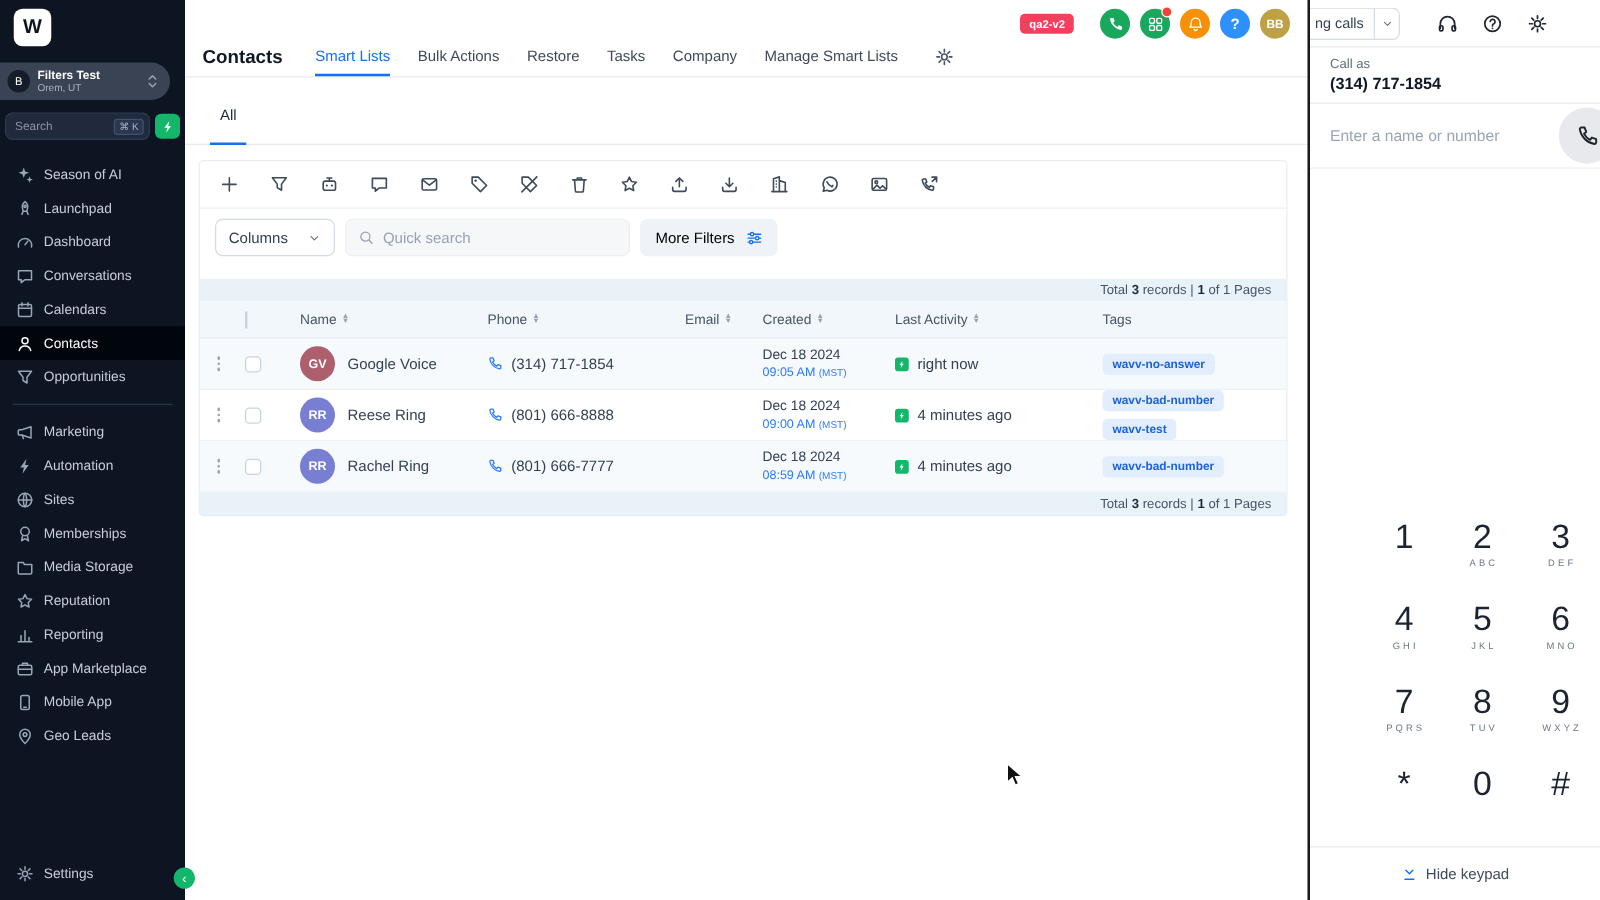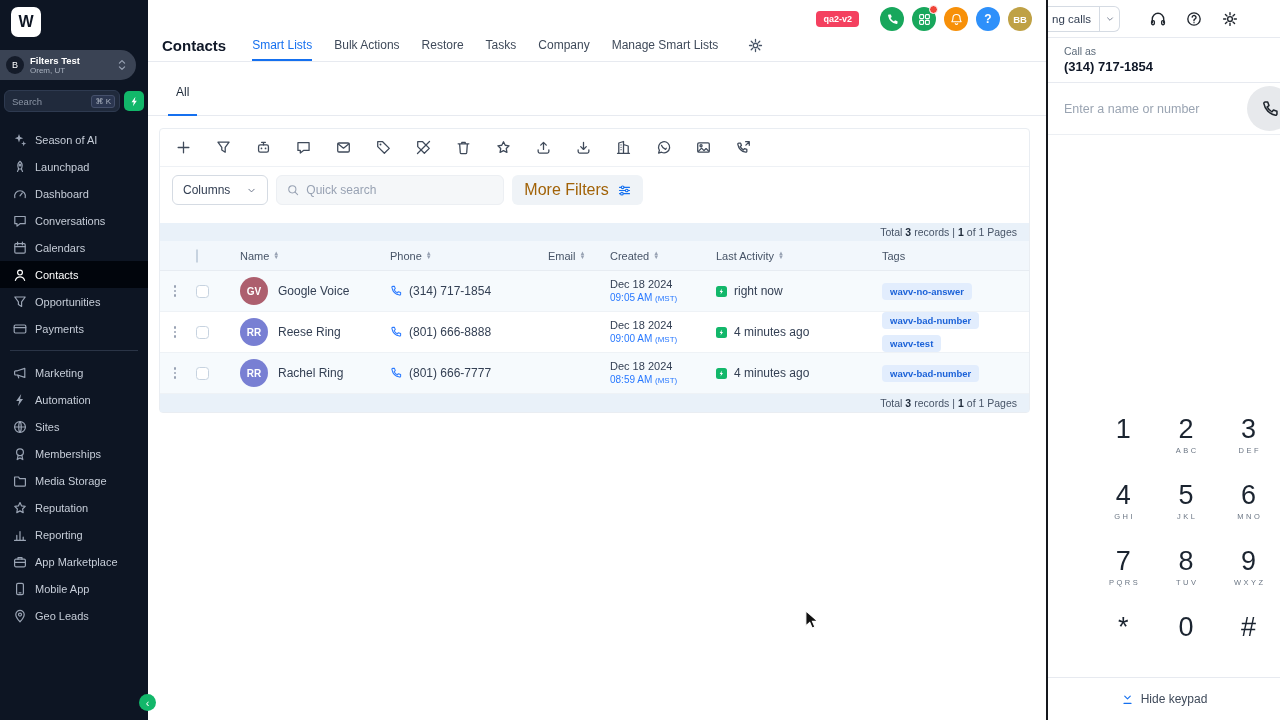--- a/index.html
+++ b/index.html
@@ -62,21 +62,21 @@
 
   .filters { display:flex; align-items:center; gap:8px; padding:8px 12px 10px; }
   .columns-select { height:30px; border:1px solid #d5dbe3; border-radius:6px; background:#fff; display:flex; align-items:center; gap:16px; padding:0 10px; font-size:12px; color:#344054; cursor:pointer; }
   .columns-select .i { width:11px; height:11px; color:#667085; }
   .columns-select .i svg { width:11px; height:11px; }
   .qsearch { width:228px; height:30px; background:#f5f7f9; border:1px solid #eceff3; border-radius:6px; display:flex; align-items:center; gap:7px; padding:0 10px; color:#98a2b3; }
   .qsearch .i { width:12px; height:12px; color:#98a2b3; }
   .qsearch .i svg { width:12px; height:12px; }
   .qsearch input { border:none; outline:none; background:transparent; font-size:12px; color:#344054; width:100%; font-family:inherit; }
   .qsearch input::placeholder { color:#98a2b3; }
-  .more-filters { height:30px; background:#eff3f7; border:none; border-radius:6px; display:flex; align-items:center; gap:9px; padding:0 12px; font-size:16px; color:#a16207; cursor:pointer; }
+  .more-filters { height:30px; background:#eff3f7; border:none; border-radius:6px; display:flex; align-items:center; gap:9px; padding:0 12px; font-size:12px; color:#000000; cursor:pointer; }
   .more-filters .i { width:13px; height:13px; color:var(--accent-blue,#1570ef); }
   .more-filters .i svg { width:13px; height:13px; }
 
   .records-bar { height:18px; background:#e9f1f9; display:flex; align-items:center; justify-content:flex-end; gap:3px; padding:0 12px; font-size:10.5px; color:#475467; }
   .records-bar b { color:#1d2939; }
   .records-bar.top { margin-top:8px; }
 
   .tgrid { display:grid; grid-template-columns:30px 38px 150px 158px 62px 106px 166px 1fr; align-items:center; }
   .thead { height:30px; background:#f2f7fc; border-bottom:1px solid #e7ecf2; font-size:11px; color:#475467; }
   .th { display:flex; align-items:center; gap:4px; padding-left:12px; }
@@ -219,29 +219,20 @@
           <span>Contacts</span>
         </div>
         <div class="sb-item">
           <span class="i">
             <svg viewBox="0 0 14 14" width="14" height="14" fill="none" stroke="currentColor" stroke-width="1.2" stroke-linecap="round" stroke-linejoin="round" aria-hidden="true">
               <path d="M1.8 2h10.4L8.6 6.8v4.6l-3.2-2V6.8z"></path>
             </svg>
           </span>
           <span>Opportunities</span>
         </div>
-        <div class="sb-item">
-          <span class="i">
-            <svg viewBox="0 0 14 14" width="14" height="14" fill="none" stroke="currentColor" stroke-width="1.2" stroke-linecap="round" stroke-linejoin="round" aria-hidden="true">
-              <rect x="1.2" y="3" width="11.6" height="8" rx="1.2"></rect>
-              <path d="M1.2 5.6h11.6"></path>
-            </svg>
-          </span>
-          <span>Payments</span>
-        </div>
         <div class="sb-divider"></div>
         <div class="sb-item">
           <span class="i">
             <svg viewBox="0 0 14 14" width="14" height="14" fill="none" stroke="currentColor" stroke-width="1.2" stroke-linecap="round" stroke-linejoin="round" aria-hidden="true">
               <path d="M11.8 2.4v9L4.4 9H2.6a1 1 0 0 1-1-1V5.8a1 1 0 0 1 1-1h1.8z"></path>
               <path d="M4.8 9.2l.9 2.7"></path>
             </svg>
           </span>
           <span>Marketing</span>
         </div>
@@ -316,20 +307,29 @@
         <div class="sb-item">
           <span class="i">
             <svg viewBox="0 0 14 14" width="14" height="14" fill="none" stroke="currentColor" stroke-width="1.2" stroke-linecap="round" stroke-linejoin="round" aria-hidden="true">
               <path d="M7 12.8S2.8 8.7 2.8 5.6a4.2 4.2 0 1 1 8.4 0C11.2 8.7 7 12.8 7 12.8z"></path>
               <circle cx="7" cy="5.6" r="1.5"></circle>
             </svg>
           </span>
           <span>Geo Leads</span>
         </div>
       </nav>
+    <div class="sb-settings sb-item">
+      <span class="i">
+          <svg viewBox="0 0 14 14" width="14" height="14" fill="none" stroke="currentColor" stroke-width="1.2" stroke-linecap="round" stroke-linejoin="round" aria-hidden="true">
+            <circle cx="7" cy="7" r="2.1"></circle>
+            <path d="M7 1.4v1.9M7 10.7v1.9M1.4 7h1.9M10.7 7h1.9M3 3l1.4 1.4M9.6 9.6 11 11M11 3 9.6 4.4M4.4 9.6 3 11"></path>
+          </svg>
+        </span>
+      <span>Settings</span>
+    </div>
   </aside>
   <div class="sb-collapse">‹</div>
 
   <main class="main">
     <div class="top-strip">
       <span class="env-badge">qa2-v2</span>
       <span id="topbar-icons" style="display:flex;align-items:center;gap:8px;">
           <button class="circle-btn" style="background: rgb(24, 167, 92);">
             <span>
               <svg viewBox="0 0 14 14" width="14" height="14" fill="none" stroke="currentColor" stroke-width="1.2" stroke-linecap="round" stroke-linejoin="round" aria-hidden="true">

